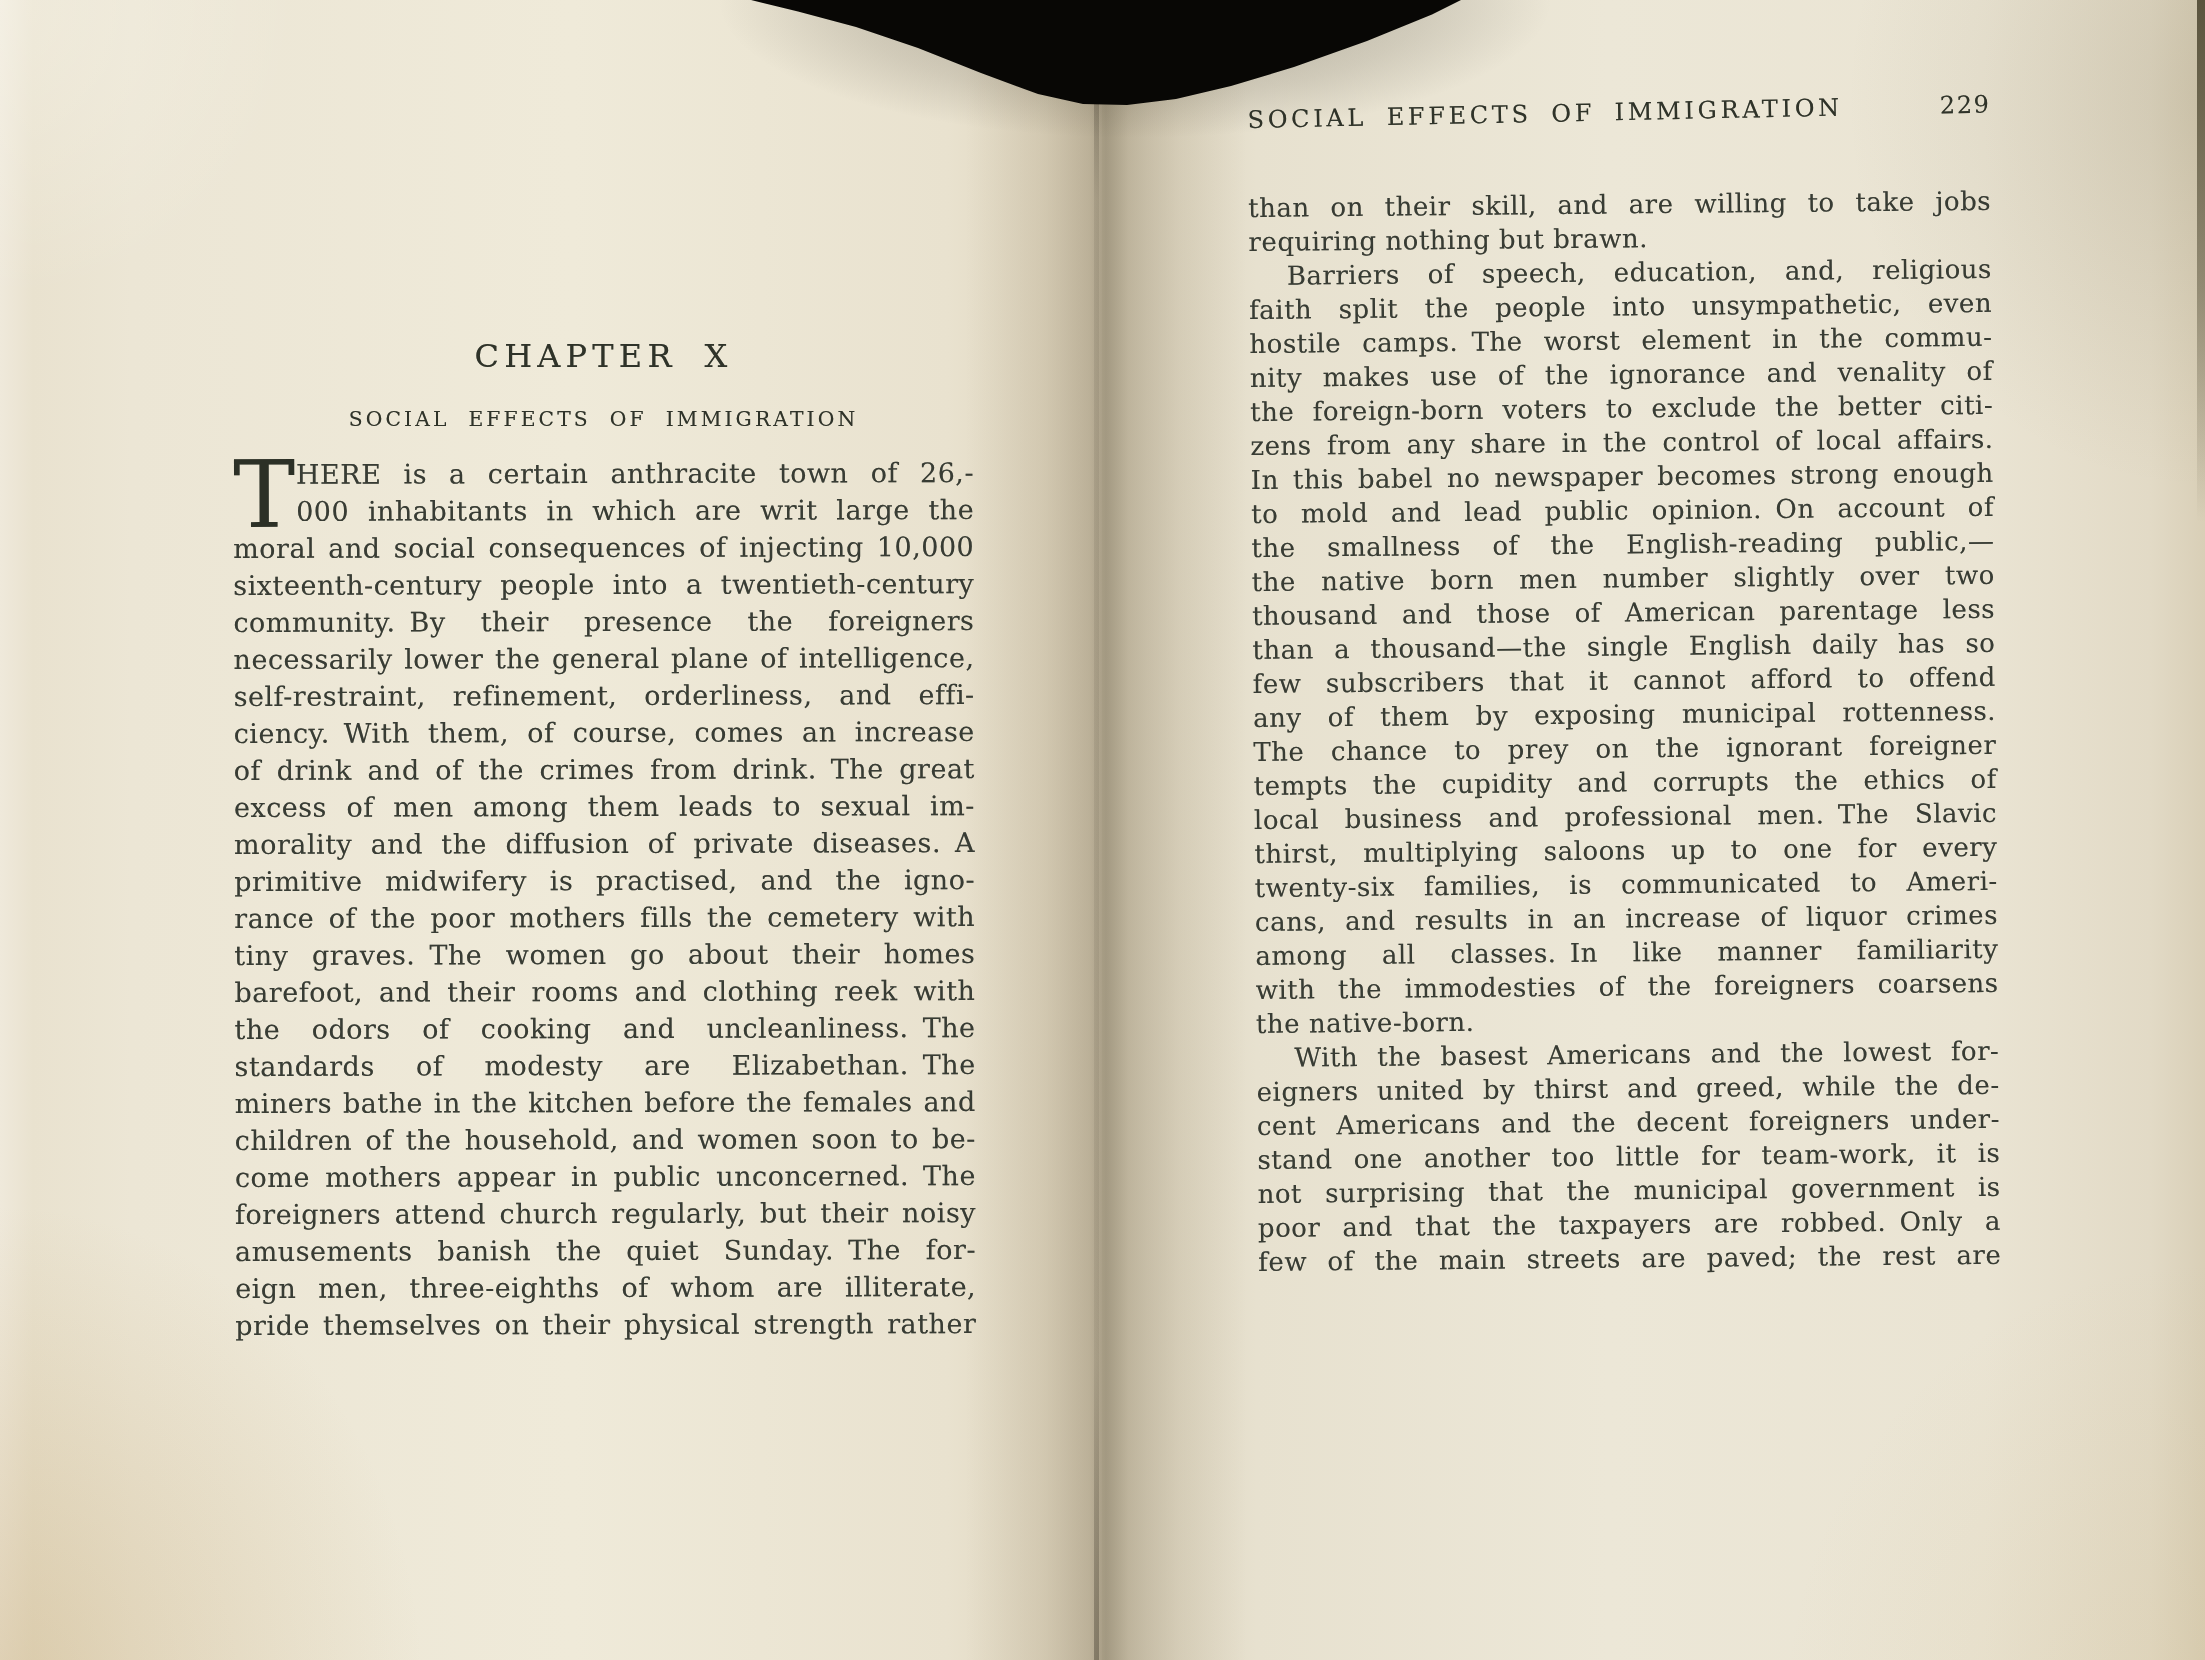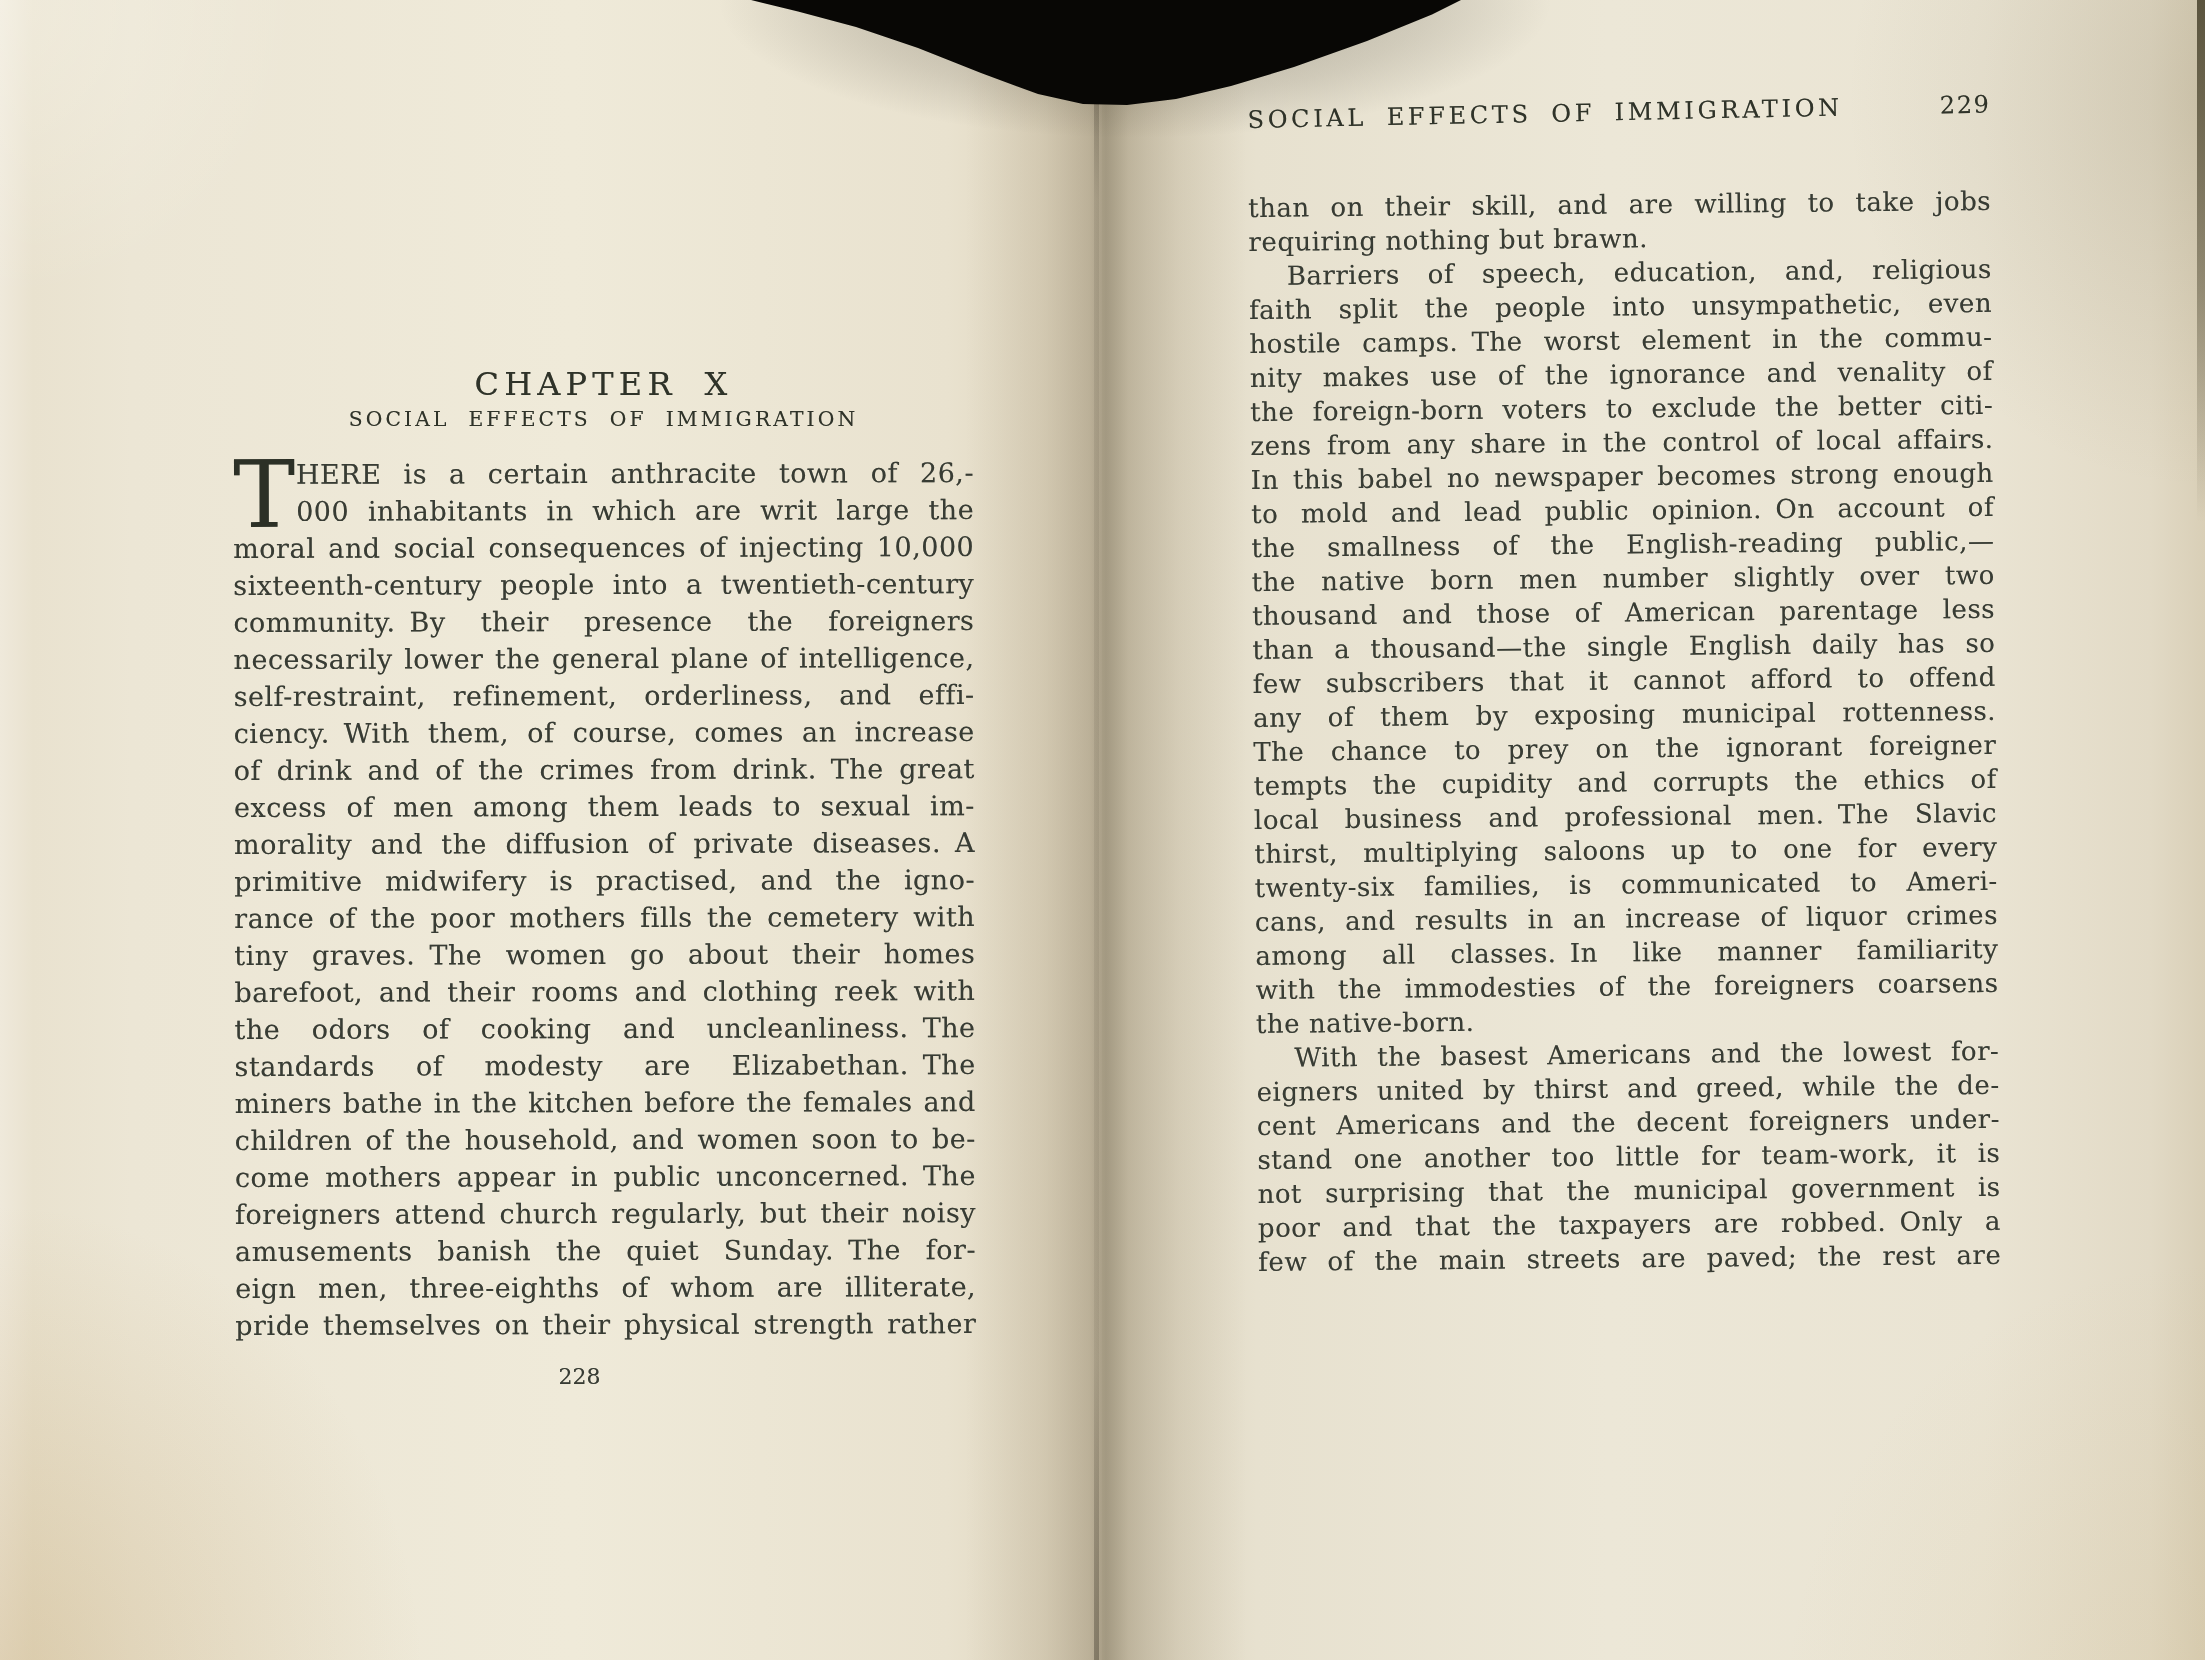--- a/index.html
+++ b/index.html
@@ -46,21 +46,21 @@
     background:linear-gradient(180deg, rgba(28,22,12,0.55), rgba(28,22,12,0.12) 12%, rgba(28,22,12,0.10) 82%, rgba(28,22,12,0.45) 100%);
   }
   .right-edge-line{
     position:absolute;right:0;top:0;width:8.3px;height:522px;
     background:linear-gradient(180deg, rgba(70,64,42,0.85) 0%, rgba(70,64,42,0.45) 55%, rgba(70,64,42,0) 100%);
   }
   
   .chapter-heading{
     position:absolute;left:233px;top:337px;width:741px;
     text-align:center;font-size:32px;line-height:38px;
-    letter-spacing:5.2px;word-spacing:12.5px;color:#2f3329;margin-top:28px;
+    letter-spacing:5.2px;word-spacing:12.5px;color:#2f3329;
   }
   .section-heading{
     position:absolute;left:233px;top:407px;width:741px;
     text-align:center;font-size:20.3px;line-height:24px;
     letter-spacing:3.1px;word-spacing:9.4px;color:#2f3329;
   }
   .left-body{
     position:absolute;left:233px;top:456px;width:741px;
     font-size:27px;line-height:37px;letter-spacing:0.5px;
     transform:rotate(-0.15deg);transform-origin:left top;
@@ -131,21 +131,20 @@
       <div class="ln">the odors of cooking and uncleanliness. The</div>
       <div class="ln">standards of modesty are Elizabethan. The</div>
       <div class="ln">miners bathe in the kitchen before the females and</div>
       <div class="ln">children of the household, and women soon to be-</div>
       <div class="ln">come mothers appear in public unconcerned. The</div>
       <div class="ln">foreigners attend church regularly, but their noisy</div>
       <div class="ln">amusements banish the quiet Sunday. The for-</div>
       <div class="ln">eign men, three-eighths of whom are illiterate,</div>
       <div class="ln">pride themselves on their physical strength rather</div>
     </div>
-  <div class="left-pagenum ink-soft">228</div>
 
   <div class="right-header ink-soft">
     <span>SOCIAL EFFECTS OF IMMIGRATION</span>
     <span class="pagenum">229</span>
   </div>
   <div class="right-body ink-soft">
       <div class="ln">than on their skill, and are willing to take jobs</div>
       <div class="ln last">requiring nothing but brawn.</div>
       <div class="ln indent">Barriers of speech, education, and, religious</div>
       <div class="ln">faith split the people into unsympathetic, even</div>

